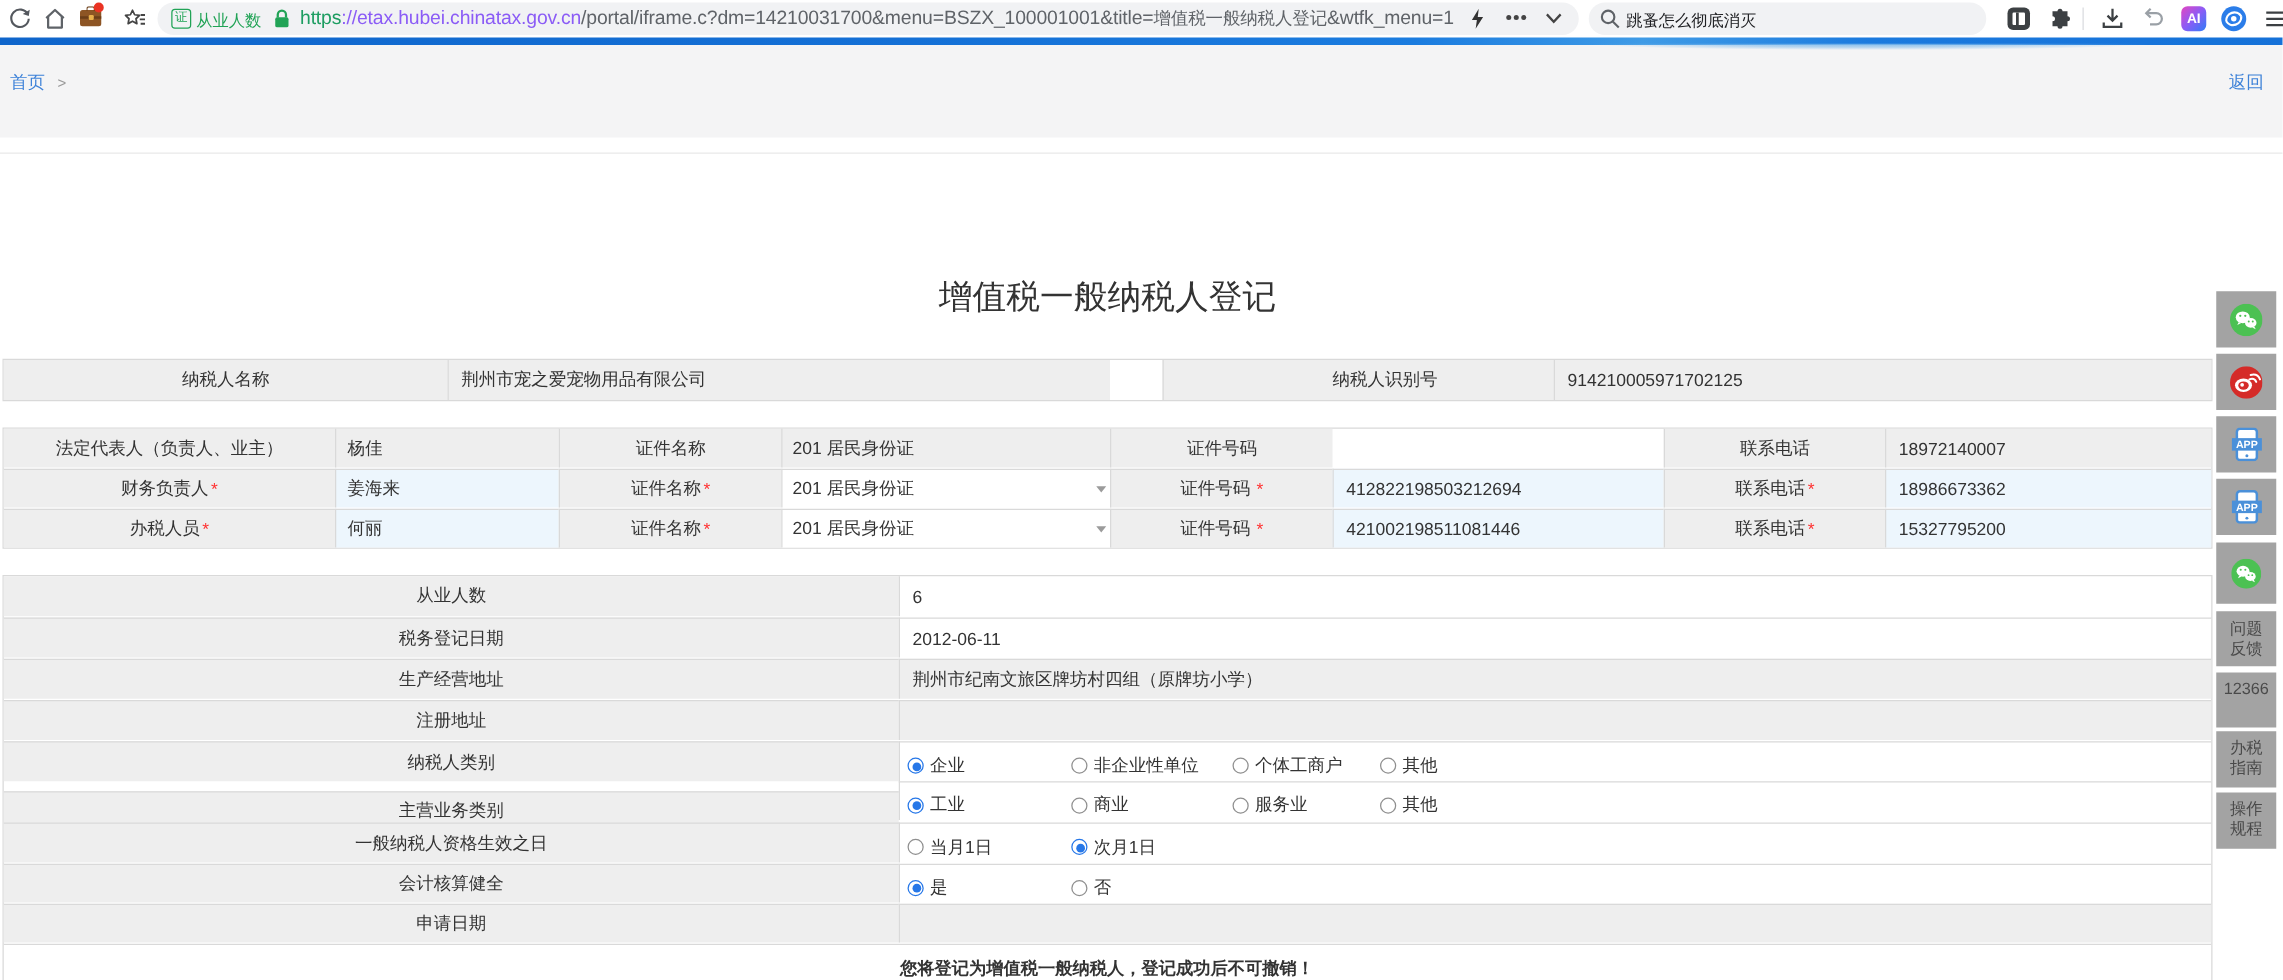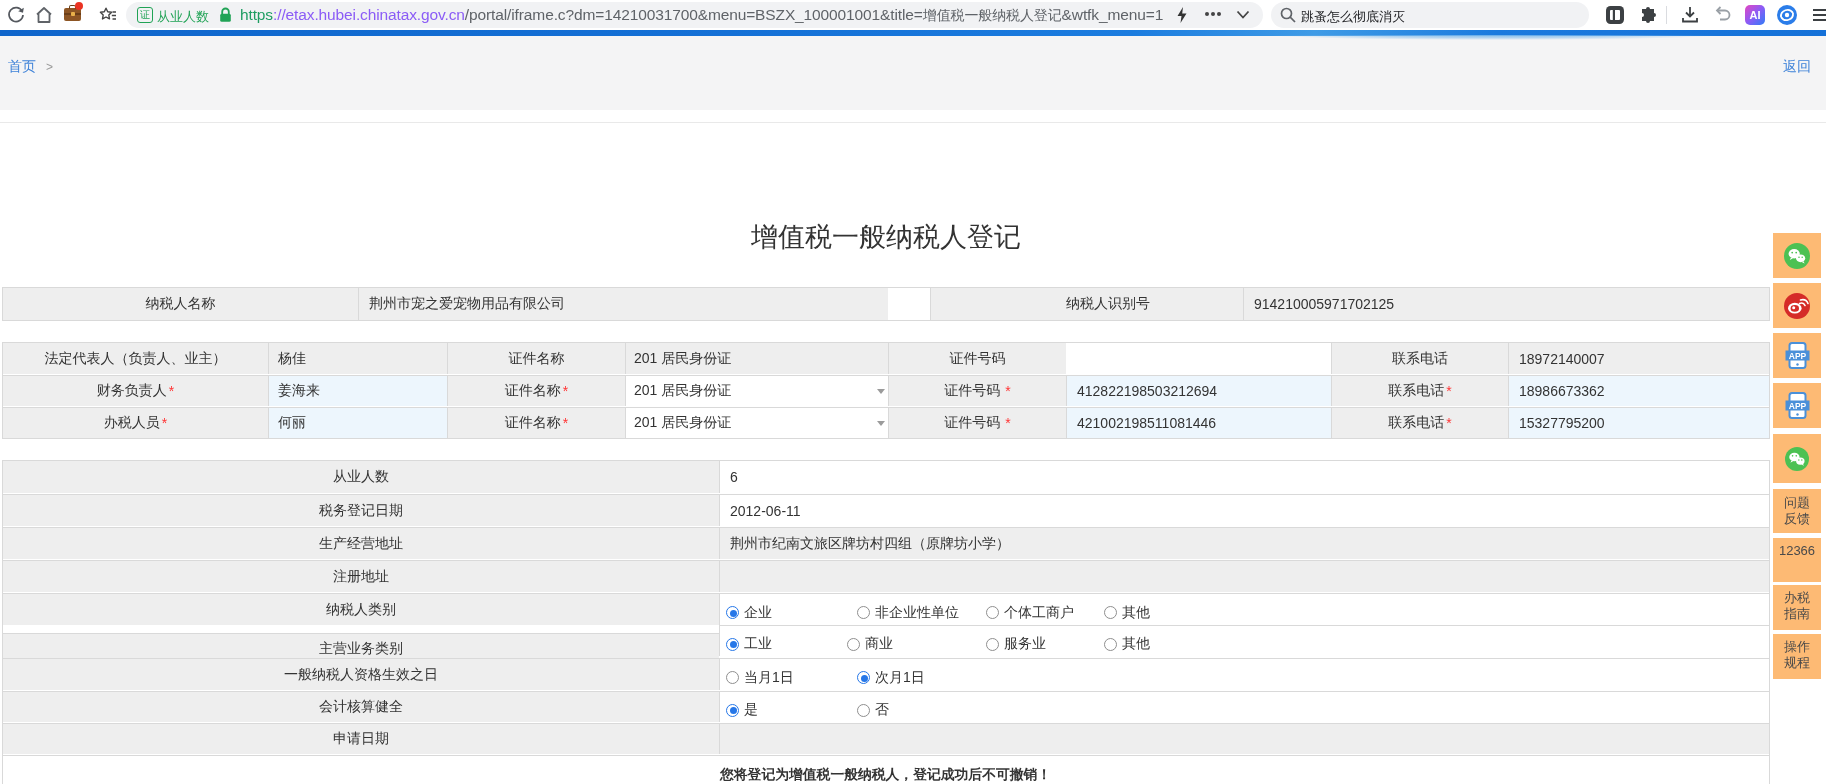--- a/index.html
+++ b/index.html
@@ -30,21 +30,21 @@
   .val { padding-left:10px; }
   
   .rad { display:inline-block; width:13px; height:13px; border-radius:50%;
          border:1px solid #8f8f8f; background:#fff; vertical-align:-2px; position:relative; }
   .rad.on { border:1.5px solid #2677e8; }
   .rad.on:after { content:""; position:absolute; left:2.5px; top:2.5px; width:7px; height:7px;
          border-radius:50%; background:#2677e8; }
   .rlab { font-size:14px; color:#333; margin-left:5px; }
   .ritem { position:absolute; top:3px; height:100%; display:flex; align-items:center; }
   
-  .tile { position:absolute; left:1773px; width:48px; background:#fdba74;
+  .tile { position:absolute; left:1773px; width:48px; background:#a3a3a3;
           display:flex; align-items:center; justify-content:center; flex-direction:column;
           font-size:13px; color:#4a4a4a; line-height:16px; text-align:center; }
 </style>
 </head>
 <body>
 <div id="toolbar">
 
   <svg class="abs" style="left:7px;top:6px;" width="18" height="18" viewBox="0 0 18 18">
       <path d="M15.3 5.5 A7 7 0 1 0 16 9" stroke="#54585e" stroke-width="1.7" fill="none"></path>
       <path d="M16.8 1.8 L16 6.8 L11.2 5.2 Z" fill="#54585e"></path>
@@ -198,21 +198,21 @@
         <span class="rlab">其他</span>
       </span>
   </div>
 
   <div class="cell lab bt" style="left:0;top:172px;width:716px;height:31px;">主营业务类别</div>
   <div class="cell bl bt" style="left:716px;top:164px;width:1050px;height:31px;">
     <span class="ritem" style="left:6px;">
         <span class="rad on"></span>
         <span class="rlab">工业</span>
       </span>
-    <span class="ritem" style="left:127px;">
+    <span class="ritem" style="left:137px;">
         <span class="rad"></span>
         <span class="rlab">商业</span>
       </span>
     <span class="ritem" style="left:266px;">
         <span class="rad"></span>
         <span class="rlab">服务业</span>
       </span>
     <span class="ritem" style="left:384px;">
         <span class="rad"></span>
         <span class="rlab">其他</span>

